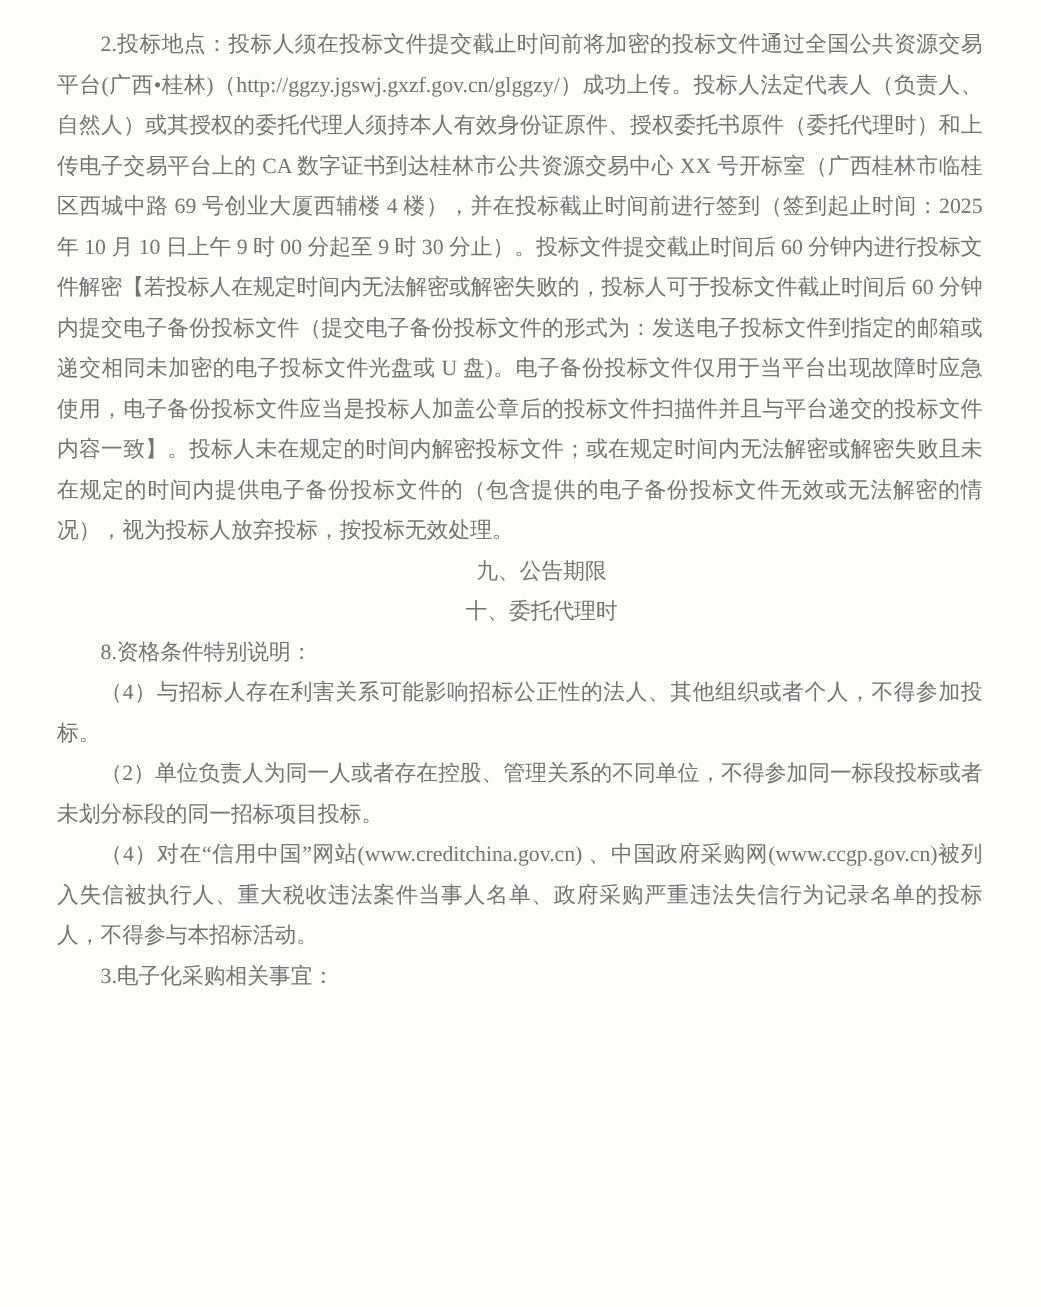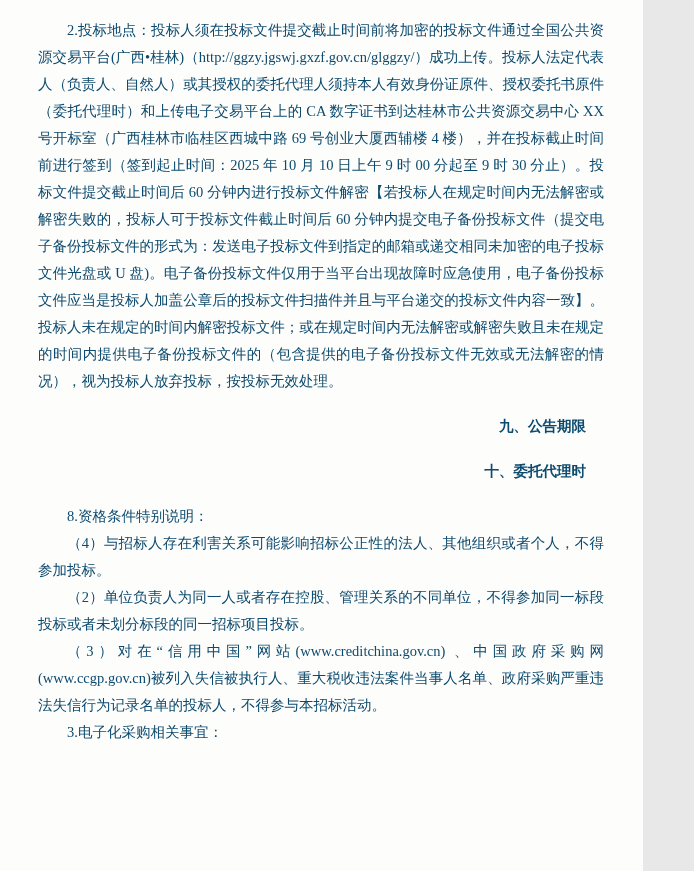--- a/index.html
+++ b/index.html
@@ -3,51 +3,50 @@
 <meta charset="utf-8">
 <style>
   html, body {
     margin: 0;
     padding: 0;
     background: #e8e8e8;
   }
   .page {
     position: relative;
     box-sizing: border-box;
-    width: 643px;
+    width: 694px;
     height: 871px;
     margin: 0;
     background: #fdfdfc;
     padding: 17px 39px 0 38px;
     overflow: hidden;
     font-family: "Liberation Serif", "DejaVu Serif", serif;
     font-size: 14.5px;
     line-height: 27px;
-    color: #0c4a6e;
+    color: #737373;
     -webkit-font-smoothing: antialiased;
   }
   .para {
     margin: 0;
     text-indent: 2em;
     text-align: justify;
     word-break: break-word;
   }
   .heading {
-    margin: 18px;
+    margin: 0;
     text-indent: 2em;
-    text-align: right;
-    font-weight: bold;
+    text-align: center;
   }
 </style>
 </head>
 <body>
 
 <div class="page">
   <p class="para">2.投标地点：投标人须在投标文件提交截止时间前将加密的投标文件通过全国公共资源交易平台(广西•桂林)（http://ggzy.jgswj.gxzf.gov.cn/glggzy/）成功上传。投标人法定代表人（负责人、自然人）或其授权的委托代理人须持本人有效身份证原件、授权委托书原件（委托代理时）和上传电子交易平台上的 CA 数字证书到达桂林市公共资源交易中心 XX 号开标室（广西桂林市临桂区西城中路 69 号创业大厦西辅楼 4 楼），并在投标截止时间前进行签到（签到起止时间：2025 年 10 月 10 日上午 9 时 00 分起至 9 时 30 分止）。投标文件提交截止时间后 60 分钟内进行投标文件解密【若投标人在规定时间内无法解密或解密失败的，投标人可于投标文件截止时间后 60 分钟内提交电子备份投标文件（提交电子备份投标文件的形式为：发送电子投标文件到指定的邮箱或递交相同未加密的电子投标文件光盘或 U 盘)。电子备份投标文件仅用于当平台出现故障时应急使用，电子备份投标文件应当是投标人加盖公章后的投标文件扫描件并且与平台递交的投标文件内容一致】。投标人未在规定的时间内解密投标文件；或在规定时间内无法解密或解密失败且未在规定的时间内提供电子备份投标文件的（包含提供的电子备份投标文件无效或无法解密的情况），视为投标人放弃投标，按投标无效处理。</p>
   <p class="heading">九、公告期限</p>
   <p class="heading">十、委托代理时</p>
   <p class="para">8.资格条件特别说明：</p>
   <p class="para">（4）与招标人存在利害关系可能影响招标公正性的法人、其他组织或者个人，不得参加投标。</p>
   <p class="para">（2）单位负责人为同一人或者存在控股、管理关系的不同单位，不得参加同一标段投标或者未划分标段的同一招标项目投标。</p>
-  <p class="para">（3）对在“信用中国”网站(www.creditchina.gov.cn) 、中国政府采购网(www.ccgp.gov.cn)被列入失信被执行人、重大税收违法案件当事人名单、政府采购严重违法失信行为记录名单的投标人，不得参与本招标活动。</p>
+  <p class="para">（4）对在“信用中国”网站(www.creditchina.gov.cn) 、中国政府采购网(www.ccgp.gov.cn)被列入失信被执行人、重大税收违法案件当事人名单、政府采购严重违法失信行为记录名单的投标人，不得参与本招标活动。</p>
   <p class="para">3.电子化采购相关事宜：</p>
 
 </div>
 
 </body></html>

